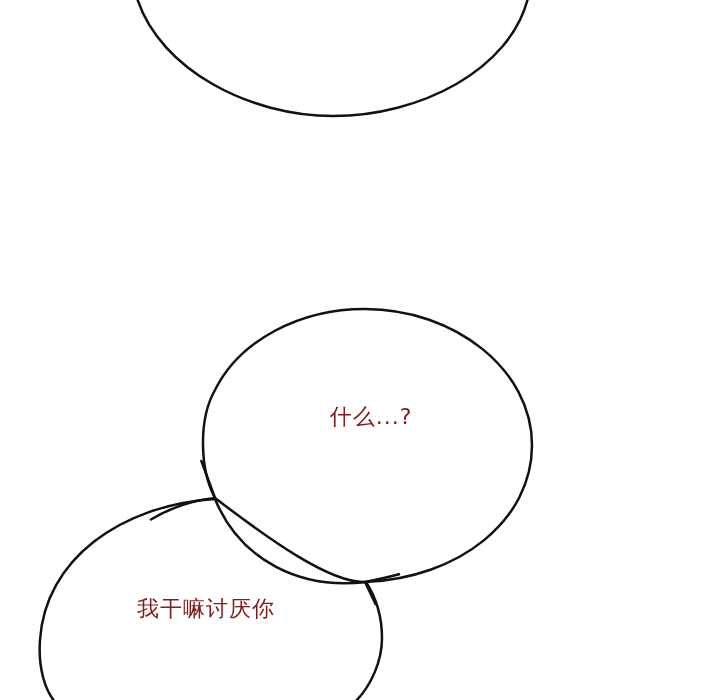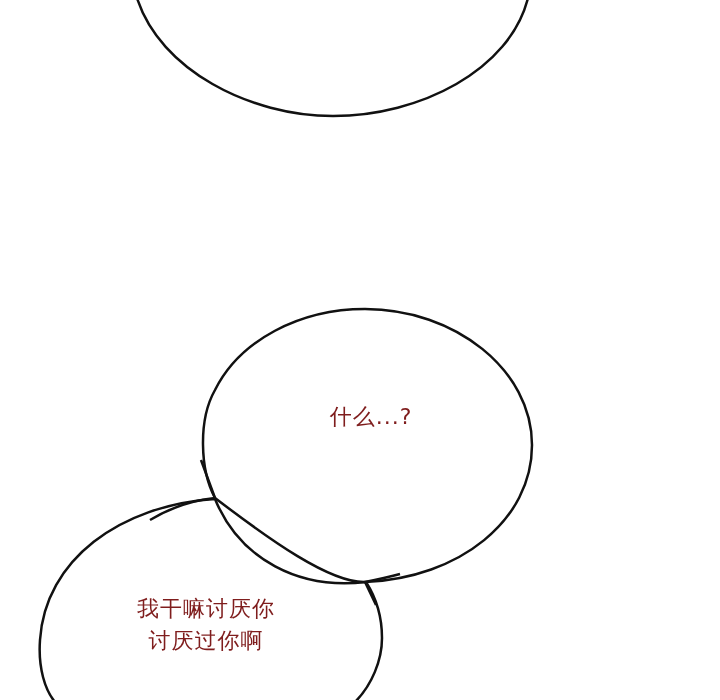--- a/index.html
+++ b/index.html
@@ -71,14 +71,13 @@
   <path d="M 150 520 C 175 505, 195 500, 215 498 L 201 460" fill="none" stroke="#111111" stroke-width="2.5"></path>
   <path d="M 400 574 C 385 578, 375 580, 365 582 L 376 605" fill="none" stroke="#111111" stroke-width="2.5"></path>
 </svg>
 
 <div id="text-middle" class="bubble-text">
   <span class="line">什么...?</span>
 </div>
 
 <div id="text-bottom" class="bubble-text">
   <span class="line">我干嘛讨厌你</span>
-  <span class="line">讨厌过你啊</span>
 </div>
 
 </body></html>

